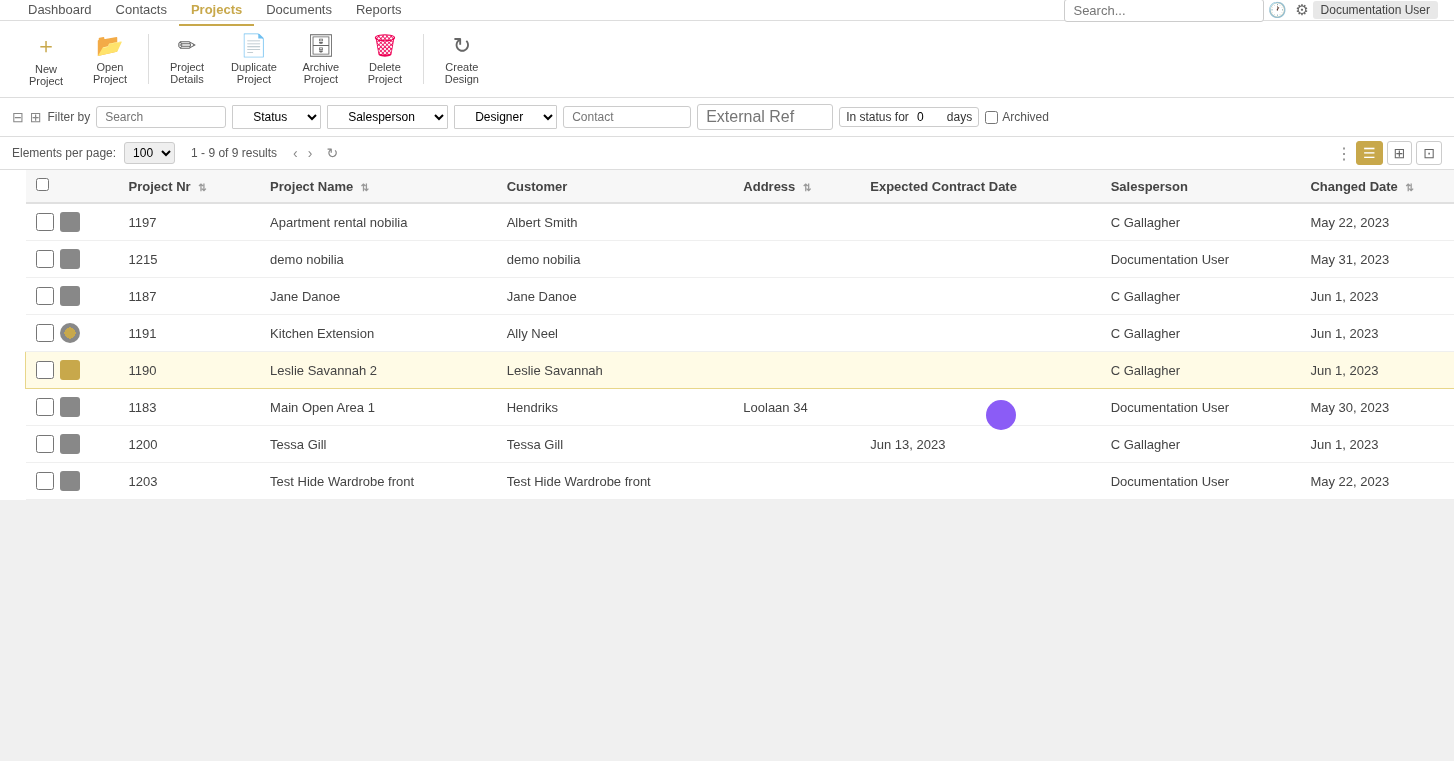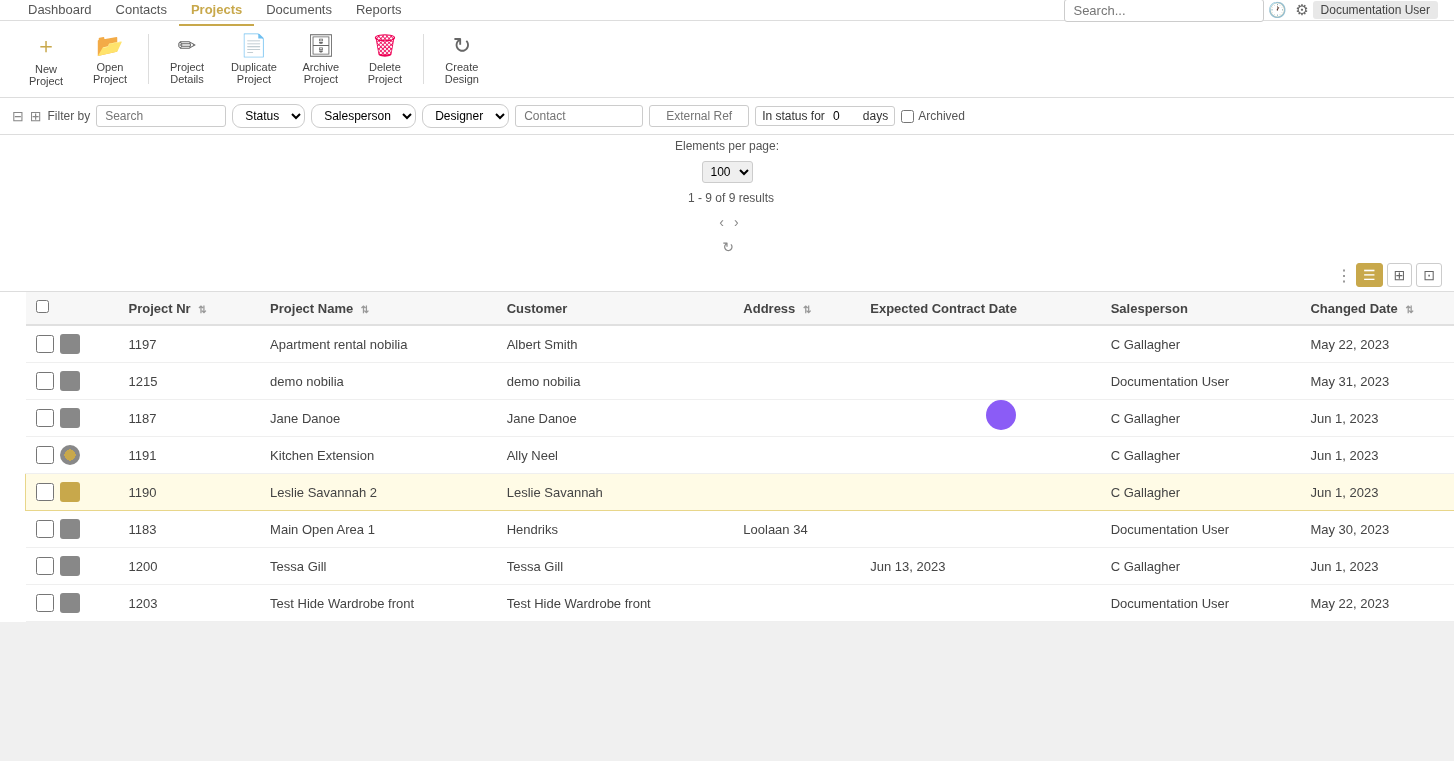--- a/index.html
+++ b/index.html
@@ -52,45 +52,45 @@
       border-bottom: 1px solid #ddd; padding: 6px 12px; gap: 8px; flex-wrap: wrap;
     }
     .filter-bar-left { display: flex; align-items: center; gap: 6px; }
     .filter-icon { font-size: 14px; color: #888; cursor: pointer; }
     .filter-label { font-size: 12px; color: #555; }
     .filter-input {
       border: 1px solid #ccc; border-radius: 3px; padding: 3px 8px;
       font-size: 12px; width: 130px; outline: none;
     }
     .filter-select {
-      border: 1px solid #ccc; border-radius: 9px; padding: 3px 8px;
+      border: 1px solid #ccc; border-radius: 1px; padding: 3px 16px;
       font-size: 12px; background: #fff; cursor: pointer; outline: none;
     }
     .filter-contact {
       border: 1px solid #ccc; border-radius: 3px; padding: 3px 8px;
       font-size: 12px; width: 128px;
     }
     .filter-extref {
       border: 1px solid #ccc; border-radius: 3px; padding: 3px 8px;
-      font-size: 12px; width: 100px; text-align: center;
+      font-size: 16px; width: 136px;
     }
     .filter-status-days {
       display: flex; align-items: center; gap: 4px; border: 1px solid #ccc;
       border-radius: 3px; padding: 2px 6px; font-size: 12px;
     }
     .filter-days-input {
       width: 30px; border: none; outline: none; font-size: 12px; text-align: center;
     }
     .filter-archived { display: flex; align-items: center; gap: 4px; font-size: 12px; color: #555; }
     .filter-archived input[type=checkbox] { cursor: pointer; }
 
     
     .pagination-bar {
       display: flex; align-items: center; background: #fff;
-      border-bottom: 1px solid #ddd; padding: 4px 12px; gap: 8px; flex-direction: column;
+      border-bottom: 1px solid #ddd; padding: 4px 12px; gap: 8px;
     }
     .per-page-label { font-size: 12px; color: #555; }
     .per-page-select {
       border: 1px solid #ccc; border-radius: 3px; padding: 2px 4px; font-size: 12px;
     }
     .results-label { font-size: 12px; color: #555; margin-left: 8px; }
     .page-nav { display: flex; align-items: center; gap: 2px; margin-left: 4px; }
     .page-nav-btn {
       background: none; border: none; cursor: pointer; color: #888; font-size: 14px; padding: 1px 4px;
     }

